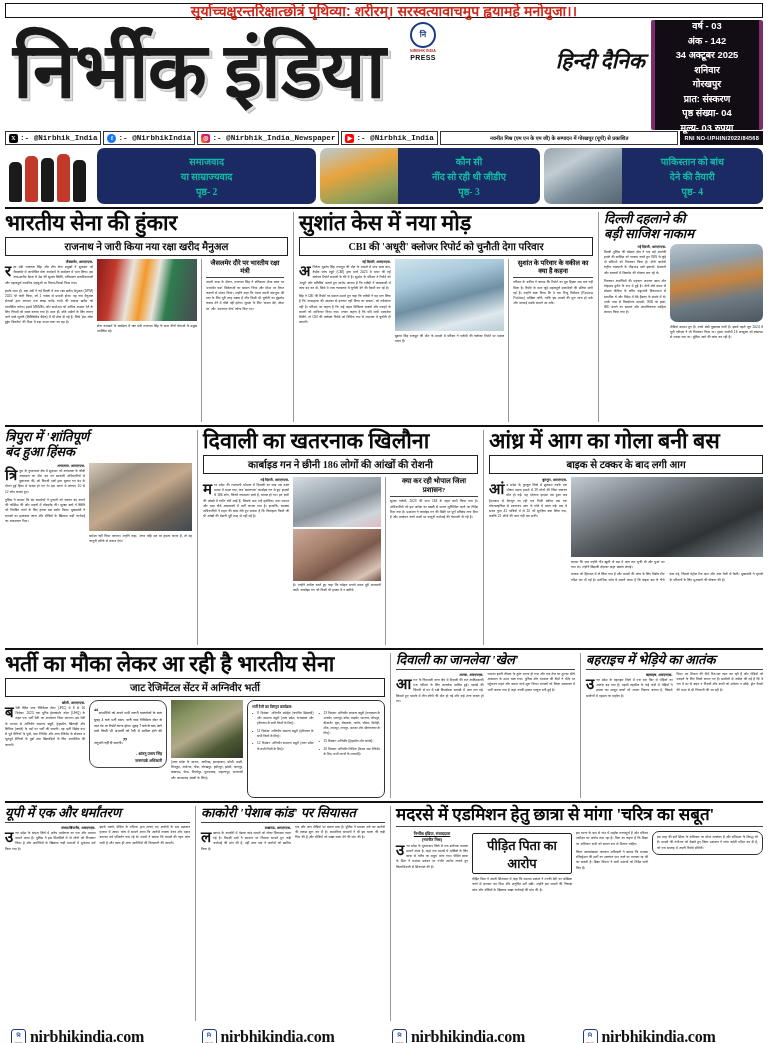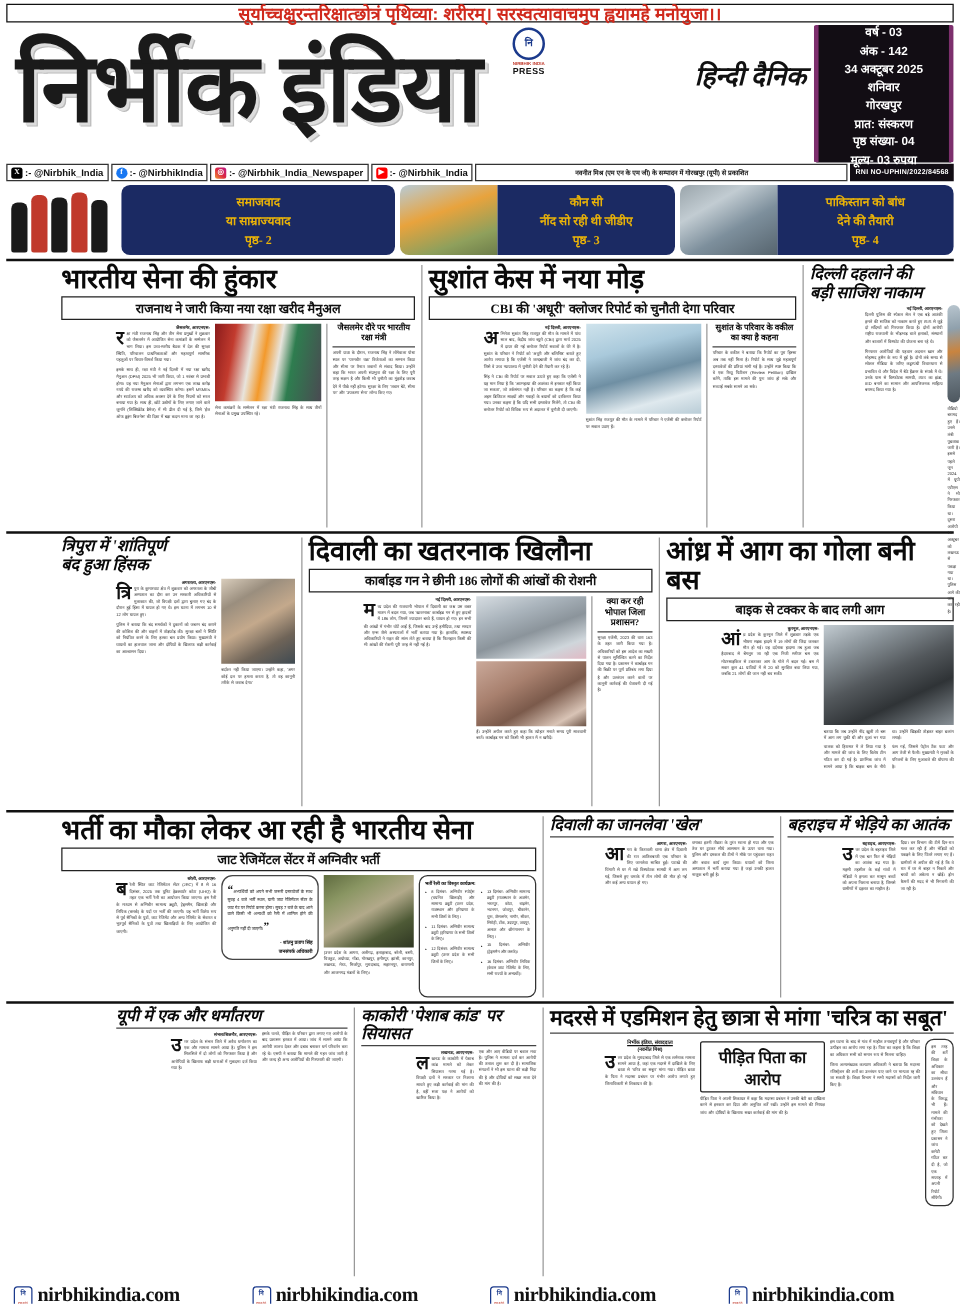--- a/index.html
+++ b/index.html
@@ -64,40 +64,40 @@
     padding: 0 3px; gap: 2px; flex: 0 0 auto;
   }
   .s-ico {
     width: 9px; height: 9px; border-radius: 2px; color: #fff;
     font-size: 6px; font-weight: bold; text-align: center; line-height: 9px;
     font-family: "Liberation Serif", serif;
   }
   .s-x { background: #000; } .s-fb { background: #1877f2; border-radius: 50%; }
   .s-ig { background: linear-gradient(45deg,#f09433,#dc2743,#bc1888); }
   .s-yt { background: #ff0000; }
-  .s-txt { font-size: 7.6px; color: #111; font-weight: 600; }
+  .s-txt { font-size: 7.6px; color: #111; font-weight: 600; font-family: Liberation Mono, monospace; }
   .pub-line {
     flex: 1; border: 1px solid #333; font-size: 5.2px; color: #111;
     display: flex; align-items: center; justify-content: center; font-weight: bold;
   }
   .rni-box {
     background: #120d14; color: #fff; font-size: 5.6px; font-weight: bold;
     display: flex; align-items: center; padding: 0 4px; letter-spacing: .2px;
   }
 
   
   .teaser-row { display: flex; height: 56px; margin-top: 3px; gap: 4px; align-items: stretch; }
   .teaser-art { width: 88px; position: relative; overflow: hidden; background: #fff; }
   .fist { position: absolute; bottom: 2px; width: 13px; height: 40px; border-radius: 5px 5px 2px 2px; }
   .teaser-card { flex: 1; display: flex; border-radius: 7px; overflow: hidden; }
   .teaser-img { width: 78px; background-size: cover; background-position: center; }
   .t-img-1 { background: linear-gradient(160deg,#b8cbd6 0%,#e8a33d 40%,#8fa05c 75%,#6d7d4a 100%); }
   .t-img-2 { background: linear-gradient(150deg,#9aa5ab 0%,#c2ccd2 30%,#7d8f9c 60%,#56646e 100%); }
   .teaser-txt {
-    flex: 1; background: #1b2a63; color: #eab308; display: flex; flex-direction: column;
+    flex: 1; background: #1b2a63; color: #14b8a6; display: flex; flex-direction: column;
     align-items: center; justify-content: center; gap: 2px; padding: 2px 3px;
     font-family: "Liberation Serif", serif;
   }
   .teaser-txt div { font-size: 9.6px; font-weight: bold; white-space: nowrap; }
 
   
   .hl {
     font-family: "Liberation Serif", "DejaVu Serif", serif;
     font-weight: bold; color: #0a0a0a; line-height: 1.06;
   }
@@ -158,21 +158,21 @@
     background: #fff; color: #1b3a8c; font-size: 5px; font-weight: bold;
     text-align: center; line-height: 11px; font-family: "Liberation Serif", serif;
   }
   .foot-emblem span { display: block; font-size: 2.6px; color: #c0392b; line-height: 4px; }
   .foot-url {
     font-family: "Liberation Serif", serif; font-weight: bold;
     font-size: 16px; color: #111; letter-spacing: -.3px;
   }
 
   
-  .sec { display: flex; gap: 5px; margin-left: 44px; }
+  .sec { display: flex; gap: 5px; }
   .vdiv { border-left: 1px solid #999; }
   .flexcol { display: flex; flex-direction: column; }
 </style>
 </head>
 <body>
 
 <div class="page">
 
   <div class="shloka-bar">
     <div class="shloka">सूर्याच्चक्षुरन्तरिक्षात्छोत्रं पृथिव्या: शरीरम्। सरस्वत्यावाचमुप ह्वयामहे मनोयुजा।।</div>

